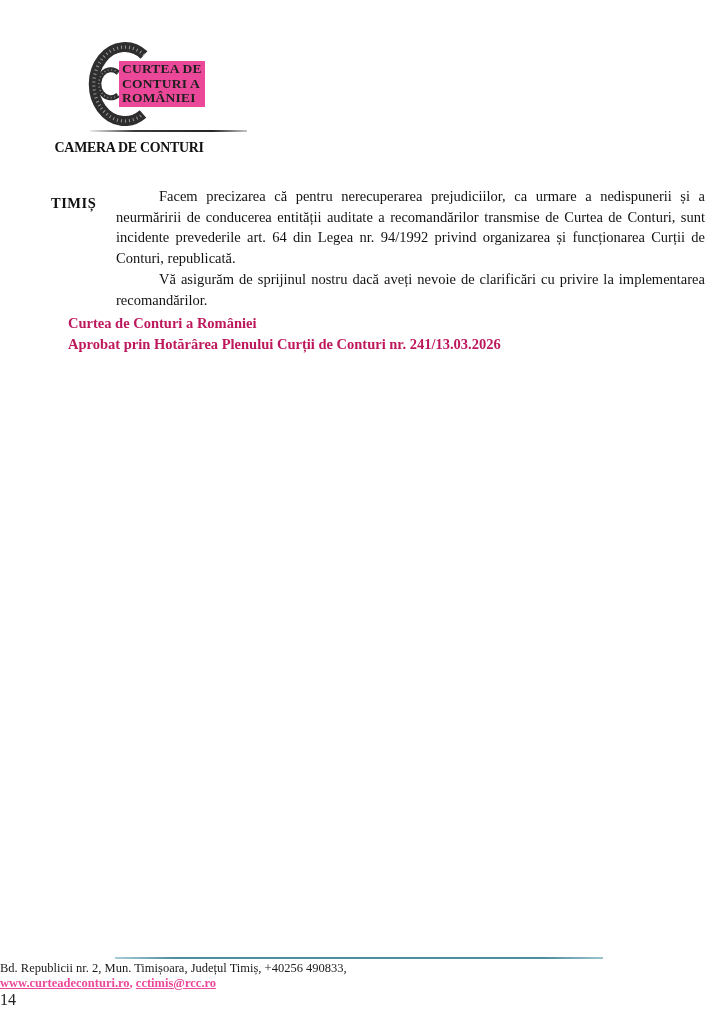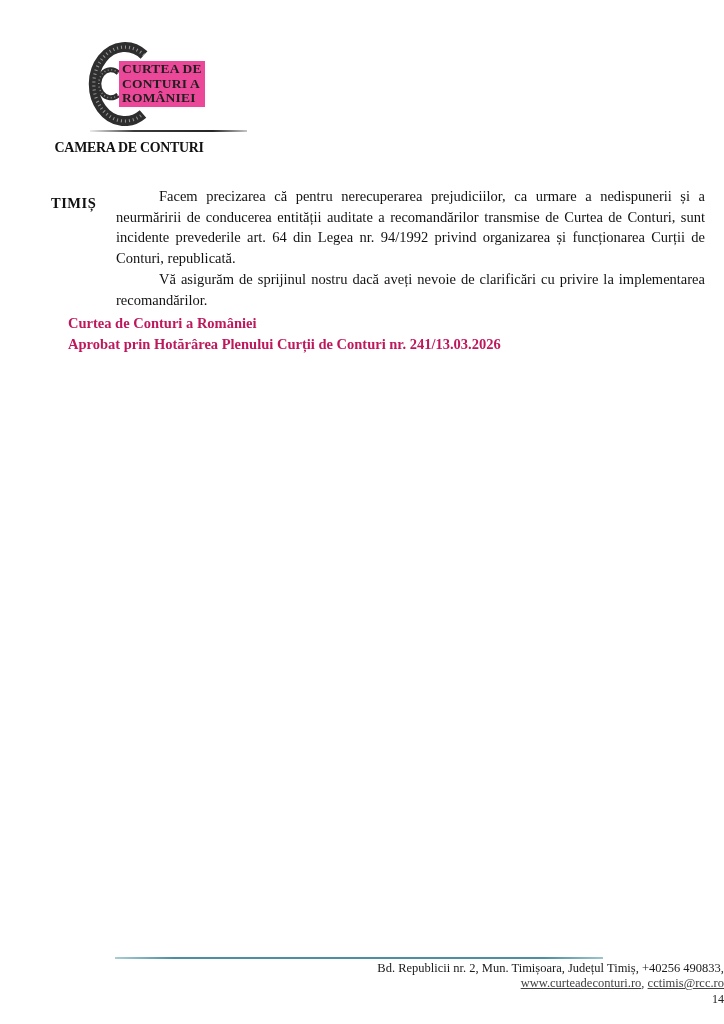--- a/index.html
+++ b/index.html
@@ -87,34 +87,35 @@
     position: absolute;
     left: 115px; top: 957px;
     width: 488px; height: 2px;
     background: linear-gradient(to right,
       #aacdd6, #4d8fa0 12%, #4d8fa0 88%, #9cc4cd);
   }
   .footer-text {
     position: absolute;
     left: 0; top: 961px;
     width: 724px;
-    text-align: right;
+    text-align: left;
     font-size: 12.5px;
     line-height: 15px;
     color: #1a1a1a;
   }
   .footer-links a, .footer-links .link-sep {
-    color: #404040;
+    color: #ec4899;
+    font-weight: bold;
   }
   .footer-links a {
     text-decoration: underline;
     cursor: pointer;
   }
   .page-number {
-    font-size: 12px;
+    font-size: 16px;
     margin-top: 1px;
     color: #222222;
   }
 </style>
 </head>
 <body>
 
 <div class="logo-emblem">
   <svg width="74" height="84" viewBox="0 0 74 84" xmlns="http://www.w3.org/2000/svg" aria-hidden="true">
 

